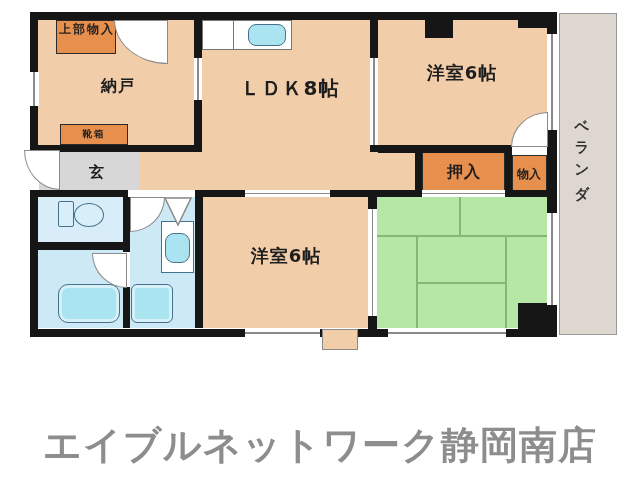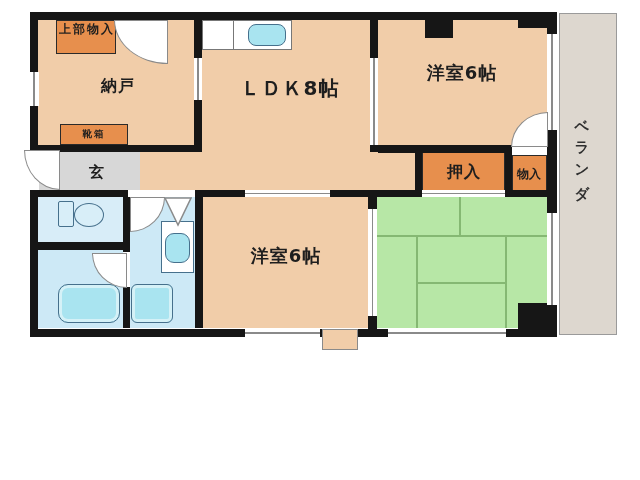--- a/index.html
+++ b/index.html
@@ -120,14 +120,17 @@
   <div class="lbl" style="left:290px;top:88px;font-size:20px;">ＬＤＫ8帖</div>
   <div class="lbl" style="left:462px;top:73px;font-size:18px;">洋室6帖</div>
   <div class="lbl" style="left:464px;top:172px;font-size:16px;">押入</div>
   <div class="lbl" style="left:529px;top:174px;font-size:12px;letter-spacing:0;">物入</div>
   <div class="lbl lbl-topleft" style="left:59px;top:21px;font-size:12px;letter-spacing:2px;">上部物入</div>
   <div class="lbl" style="left:94px;top:134px;font-size:9.5px;letter-spacing:2px;text-align:center;">靴箱</div>
   <div class="lbl" style="left:97px;top:172px;font-size:15px;">玄</div>
   <div class="lbl" style="left:286px;top:256px;font-size:18px;">洋室6帖</div>
   <div class="lbl vert" style="left:572px;top:110px;font-size:14.5px;color:#2e2e2e;">ベランダ</div>
 
+  <div id="footer">
+    <span class="store">エイブルネットワーク静岡南店</span>
+  </div>
 
 </div>
 
 </body></html>

